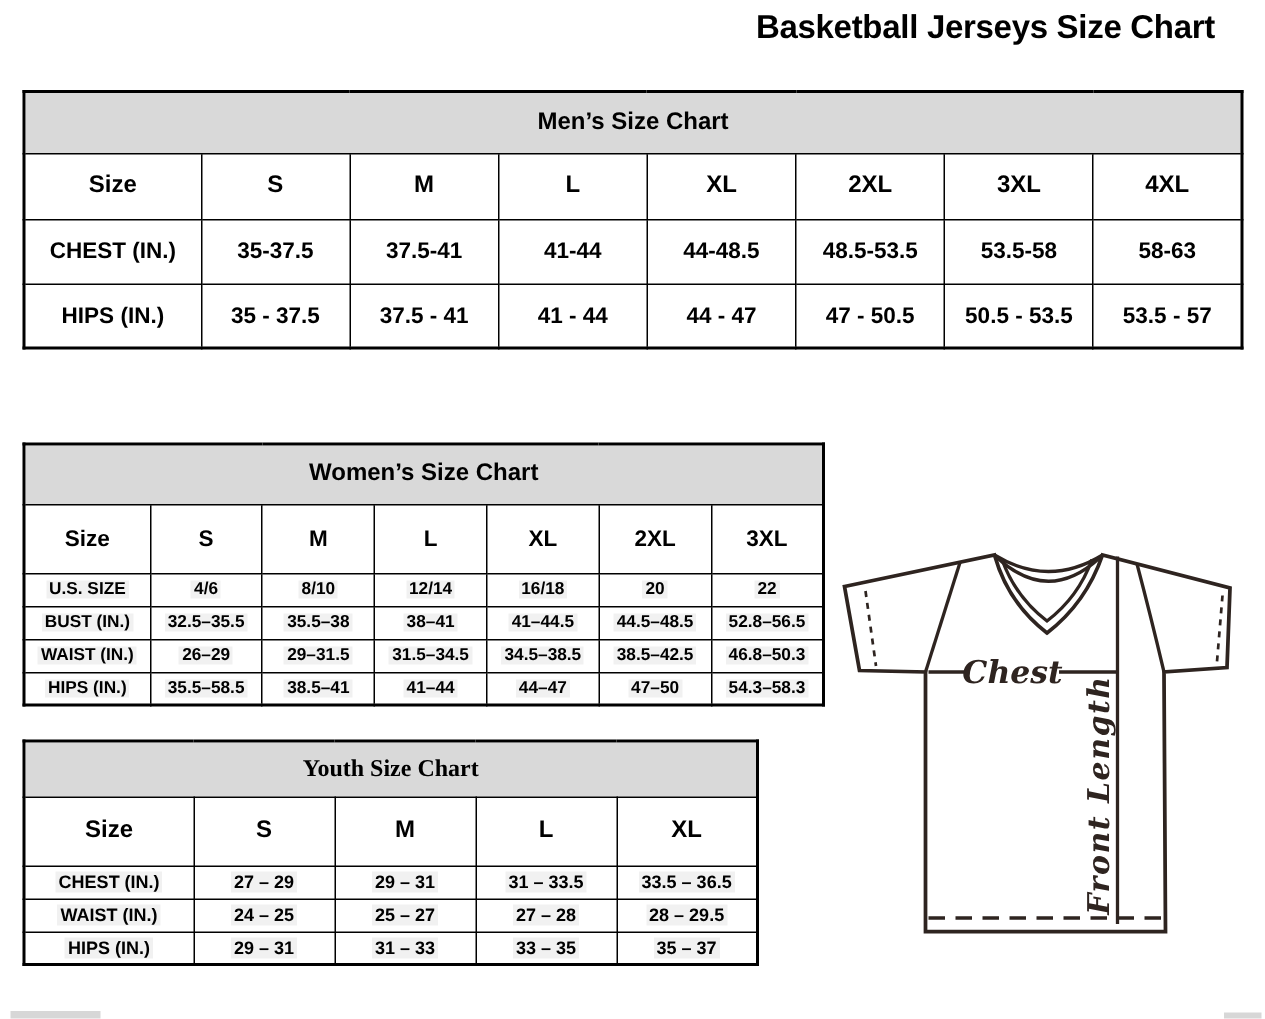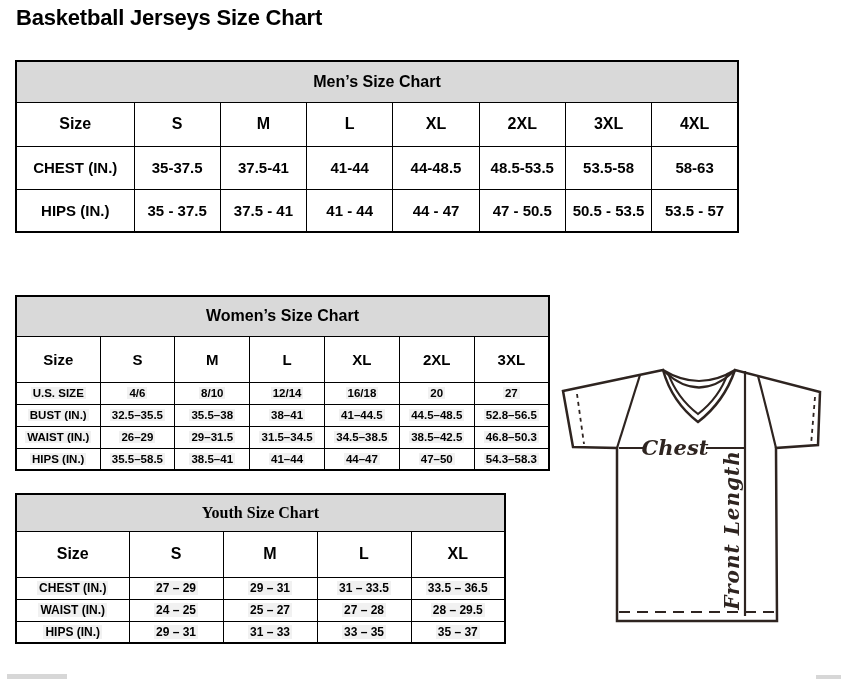--- a/index.html
+++ b/index.html
@@ -2,33 +2,33 @@
 <html><head>
 <meta charset="utf-8">
 <style>
   html,body{margin:0;padding:0;}
   body{
     width:843px;height:679px;position:relative;overflow:hidden;
     background:#ffffff;color:#000;
     font-family:"Liberation Sans","DejaVu Sans",sans-serif;
   }
   .page-title{
-    position:absolute;top:5px;left:16px;width:810px;text-align:left;
+    position:absolute;top:5px;left:0;width:810px;text-align:right;
     font-size:22px;font-weight:bold;letter-spacing:-0.2px;
   }
   table.size-table{
     position:absolute;border-collapse:collapse;table-layout:fixed;
     background:#fff;border:2px solid #000;
   }
   table.size-table td{
     border:1px solid #000;text-align:center;vertical-align:middle;
     font-weight:bold;padding:0;white-space:nowrap;overflow:hidden;
   }
   tr.band td{background:#d9d9d9;font-size:16px;}
-  .mens{left:15px;top:60px;width:724px;}
+  .mens{left:15px;top:60px;width:814px;}
   .mens tr.band{height:41px;}
   .mens tr.sizes{height:44px;font-size:16px;}
   .mens tr.data{height:43px;font-size:15px;}
   .mens col.label-col{width:118px;}
   .womens{left:15px;top:295px;width:535px;}
   .womens tr.band{height:40px;font-size:15px;}
   .womens tr.sizes{height:46px;font-size:15px;}
   .womens tr.data{height:22px;font-size:11.5px;}
   .womens col.label-col{width:84px;}
   .youth{left:15px;top:493px;width:491px;border-bottom-width:3px;}
@@ -123,21 +123,21 @@
         <td>2XL</td>
         <td>3XL</td>
       </tr>
       <tr class="data">
         <td><span class="hl">U.S. SIZE</span></td>
         <td><span class="hl">4/6</span></td>
         <td><span class="hl">8/10</span></td>
         <td><span class="hl">12/14</span></td>
         <td><span class="hl">16/18</span></td>
         <td><span class="hl">20</span></td>
-        <td><span class="hl">27</span></td>
+        <td><span class="hl">22</span></td>
       </tr>
       <tr class="data">
         <td><span class="hl">BUST (IN.)</span></td>
         <td><span class="hl">32.5–35.5</span></td>
         <td><span class="hl">35.5–38</span></td>
         <td><span class="hl">38–41</span></td>
         <td><span class="hl">41–44.5</span></td>
         <td><span class="hl">44.5–48.5</span></td>
         <td><span class="hl">52.8–56.5</span></td>
       </tr>

